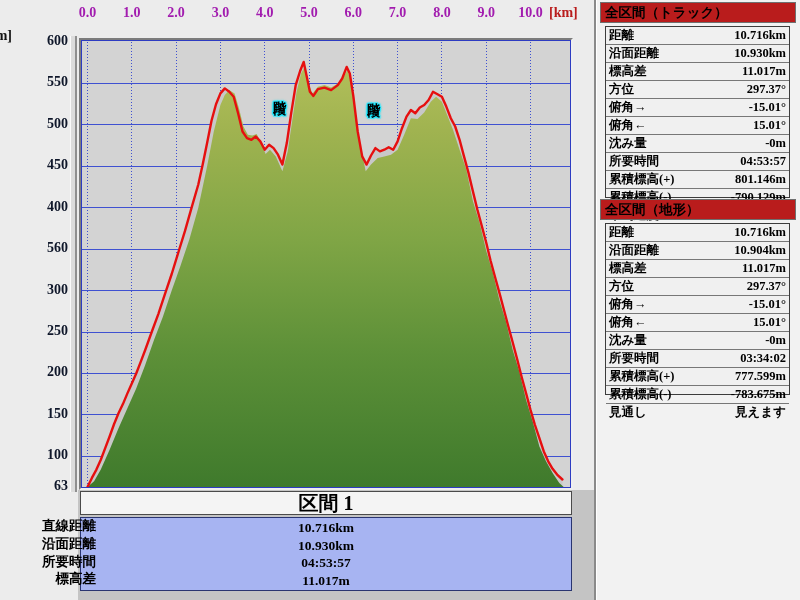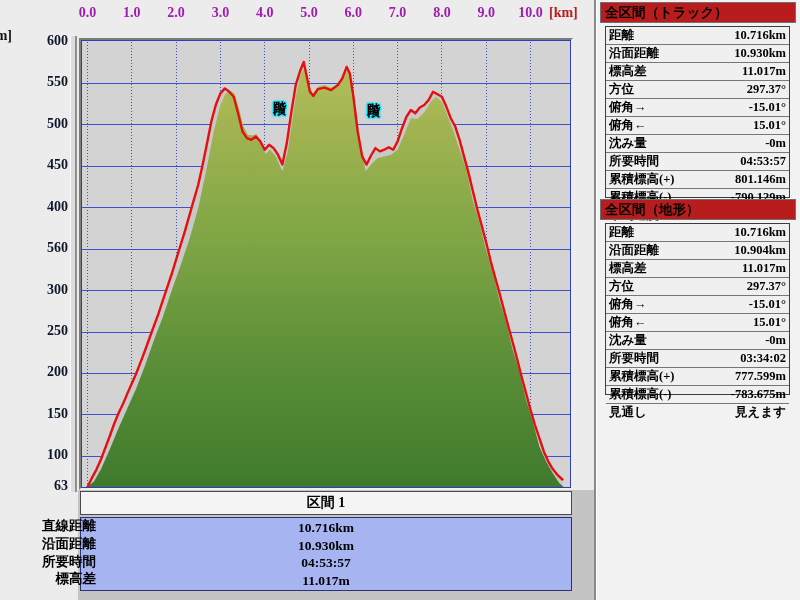--- a/index.html
+++ b/index.html
@@ -23,21 +23,21 @@
     border:2px solid;border-color:#7c7c7c #efefef #efefef #7c7c7c;background:#d3d3d3;}
   #plot-inner{position:absolute;inset:0;border:1px solid #2d3cc2;}
   #plot-inner svg{position:absolute;left:0;top:0;display:block;}
   .stairs-label{position:absolute;writing-mode:vertical-rl;text-orientation:upright;
     font-family:"Liberation Sans","DejaVu Sans",sans-serif;font-weight:bold;font-size:13px;
     letter-spacing:2px;color:#000;
     text-shadow:0 0 3px #00e6ff,0 0 3px #00e6ff,-1px -1px 0 #49eaff,1px -1px 0 #49eaff,
                 -1px 1px 0 #49eaff,1px 1px 0 #49eaff;}
   #bottom-backdrop{position:absolute;left:78px;top:490px;width:516px;height:110px;background:#c4c4c4;}
   #segment-header{position:absolute;left:80px;top:491px;width:490px;height:22px;background:#f4f4f4;
-    border:1px solid #4a4a4a;text-align:center;font-size:14px;line-height:22px;}
+    border:1px solid #4a4a4a;text-align:center;font-size:20px;line-height:22px;}
   #segment-box{position:absolute;left:80px;top:517px;width:490px;height:71px;background:#a7b4f2;
     border:1px solid #2a3570;padding-top:1px;}
   .segment-value{height:17.5px;line-height:17.5px;text-align:center;font-size:13.5px;}
   .segment-label{position:absolute;left:0;width:96px;text-align:right;height:18px;line-height:18px;font-size:13.5px;}
   
   #right-pane{position:absolute;left:594px;top:0;width:206px;height:600px;background:#f2f2f2;
     border-left:2px solid #8a8a8a;box-shadow:inset 1px 0 0 #ffffff;}
   .panel-header{position:absolute;left:4px;width:190px;height:19px;background:#b91c1c;
     border:1px solid #6f6f6f;padding-left:4px;font-size:13.5px;line-height:19px;white-space:nowrap;}
   .panel-table{position:absolute;left:9px;width:183px;height:170px;border:1px solid #3c3c3c;

